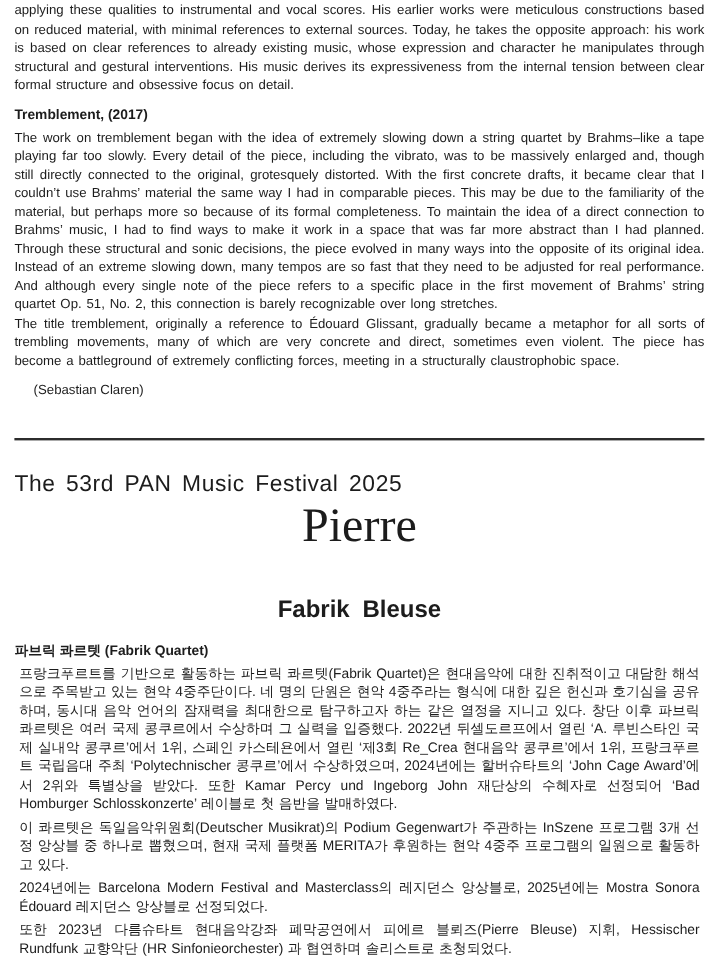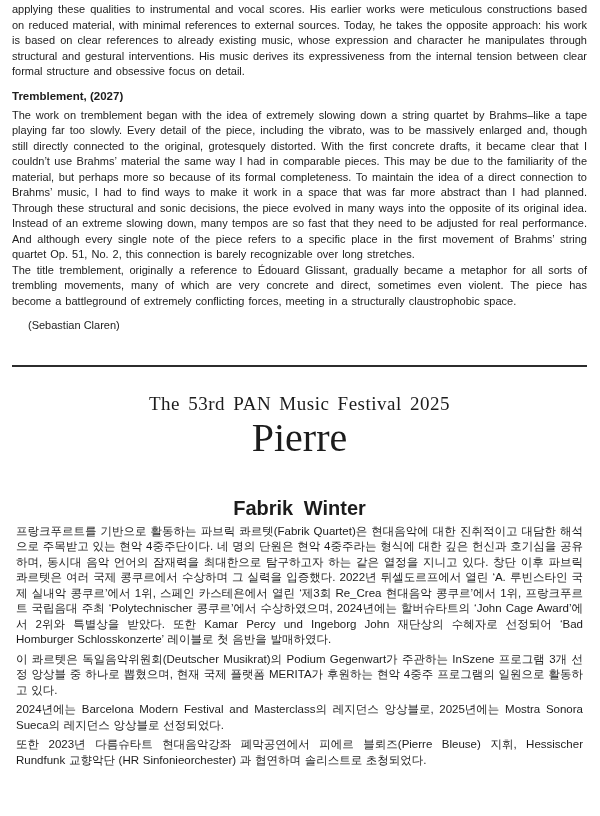--- a/index.html
+++ b/index.html
@@ -35,24 +35,24 @@
     line-height: 15.5px;
     margin: 9px 0 0 16px;
     text-align: left;
   }
   .divider {
     border: none;
     border-top: 2px solid #2c2c2c;
     margin: 31px 0 0 0;
   }
   .fest-title {
-    font-family: Liberation Serif, serif;
+    font-family: Liberation Sans, sans-serif;
     font-size: 19px;
     font-weight: 400;
-    text-align: center;
+    text-align: left;
     margin: 26px 0 0 0;
     letter-spacing: 0.5px;
     word-spacing: 3px;
     line-height: 22px;
   }
   .artists-heading {
     font-family: "Liberation Serif", "DejaVu Serif", serif;
     font-size: 40px;
     font-weight: 400;
     text-align: center;
@@ -81,39 +81,40 @@
     word-spacing: 0.5px;
   }
 </style>
 </head>
 <body>
 
 <div class="page">
 
   <p class="body-text">applying these qualities to instrumental and vocal scores. His earlier works were meticulous constructions based on reduced material, with minimal references to external sources. Today, he takes the opposite approach: his work is based on clear references to already existing music, whose expression and character he manipulates through structural and gestural interventions. His music derives its expressiveness from the internal tension between clear formal structure and obsessive focus on detail.</p>
 
-  <h3 class="work-title">Tremblement, (2027)</h3>
+  <h3 class="work-title">Tremblement, (2017)</h3>
 
   <p class="body-text">The work on tremblement began with the idea of extremely slowing down a string quartet by Brahms–like a tape playing far too slowly. Every detail of the piece, including the vibrato, was to be massively enlarged and, though still directly connected to the original, grotesquely distorted. With the first concrete drafts, it became clear that I couldn’t use Brahms’ material the same way I had in comparable pieces. This may be due to the familiarity of the material, but perhaps more so because of its formal completeness. To maintain the idea of a direct connection to Brahms’ music, I had to find ways to make it work in a space that was far more abstract than I had planned. Through these structural and sonic decisions, the piece evolved in many ways into the opposite of its original idea. Instead of an extreme slowing down, many tempos are so fast that they need to be adjusted for real performance. And although every single note of the piece refers to a specific place in the first movement of Brahms’ string quartet Op. 51, No. 2, this connection is barely recognizable over long stretches.</p>
 
   <p class="body-text">The title tremblement, originally a reference to Édouard Glissant, gradually became a metaphor for all sorts of trembling movements, many of which are very concrete and direct, sometimes even violent. The piece has become a battleground of extremely conflicting forces, meeting in a structurally claustrophobic space.</p>
 
   <p class="credit">(Sebastian Claren)</p>
 
   <hr class="divider">
 
   <div class="fest-title">The 53rd PAN Music Festival 2025</div>
 
   <div class="artists-heading">Pierre</div>
 
-  <div class="artist-name">Fabrik Winter</div>
+  <div class="artist-name">Fabrik Bleuse</div>
 
+  <h4 class="bio-heading">파브릭 콰르텟 (Fabrik Quartet)</h4>
 
   <p class="ko">프랑크푸르트를 기반으로 활동하는 파브릭 콰르텟(Fabrik Quartet)은 현대음악에 대한 진취적이고 대담한 해석으로 주목받고 있는 현악 4중주단이다. 네 명의 단원은 현악 4중주라는 형식에 대한 깊은 헌신과 호기심을 공유하며, 동시대 음악 언어의 잠재력을 최대한으로 탐구하고자 하는 같은 열정을 지니고 있다. 창단 이후 파브릭 콰르텟은 여러 국제 콩쿠르에서 수상하며 그 실력을 입증했다. 2022년 뒤셀도르프에서 열린 ‘A. 루빈스타인 국제 실내악 콩쿠르’에서 1위, 스페인 카스테욘에서 열린 ‘제3회 Re_Crea 현대음악 콩쿠르’에서 1위, 프랑크푸르트 국립음대 주최 ‘Polytechnischer 콩쿠르’에서 수상하였으며, 2024년에는 할버슈타트의 ‘John Cage Award’에서 2위와 특별상을 받았다. 또한 Kamar Percy und Ingeborg John 재단상의 수혜자로 선정되어 ‘Bad Homburger Schlosskonzerte’ 레이블로 첫 음반을 발매하였다.</p>
 
   <p class="ko">이 콰르텟은 독일음악위원회(Deutscher Musikrat)의 Podium Gegenwart가 주관하는 InSzene 프로그램 3개 선정 앙상블 중 하나로 뽑혔으며, 현재 국제 플랫폼 MERITA가 후원하는 현악 4중주 프로그램의 일원으로 활동하고 있다.</p>
 
-  <p class="ko">2024년에는 Barcelona Modern Festival and Masterclass의 레지던스 앙상블로, 2025년에는 Mostra Sonora Sueca의 레지던스 앙상블로 선정되었다.</p>
+  <p class="ko">2024년에는 Barcelona Modern Festival and Masterclass의 레지던스 앙상블로, 2025년에는 Mostra Sonora Édouard 레지던스 앙상블로 선정되었다.</p>
 
 
   <p class="ko">또한 2023년 다름슈타트 현대음악강좌 폐막공연에서 피에르 블뢰즈(Pierre Bleuse) 지휘, Hessischer Rundfunk 교향악단 (HR Sinfonieorchester) 과 협연하며 솔리스트로 초청되었다.</p>
 
 </div>
 
 </body></html>

